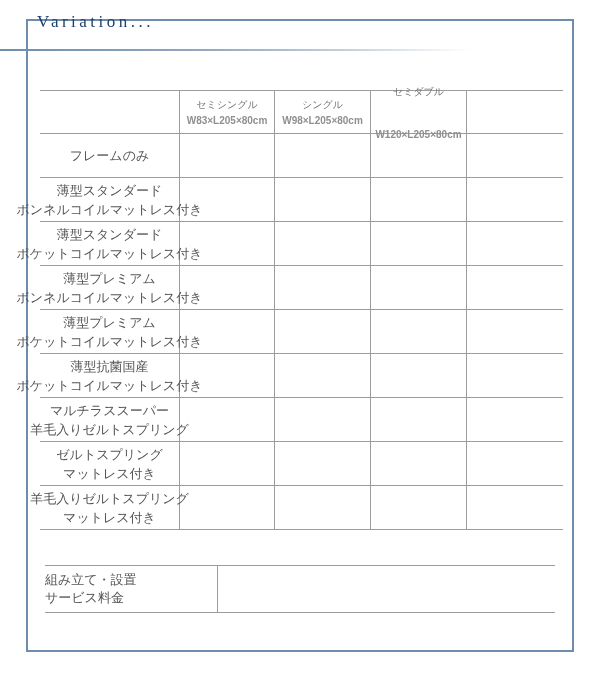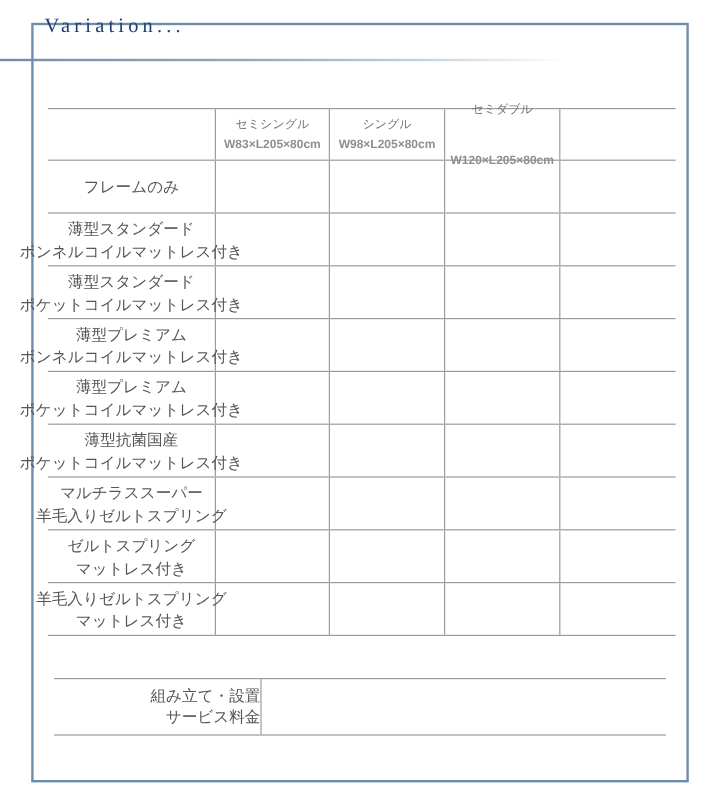--- a/index.html
+++ b/index.html
@@ -80,21 +80,21 @@
     border-bottom: 1px solid #9c9c9c;
     display: flex;
     color: #555555;
   }
   .service-label {
     width: 173px;
     box-sizing: border-box;
     border-right: 1px solid #9c9c9c;
     display: flex;
     flex-direction: column;
-    align-items: flex-end;
+    align-items: flex-start;
     justify-content: center;
     text-align: center;
     font-size: 13px;
   }
   .service-label div { line-height: 18px; white-space: nowrap; }
   .service-value { flex: 1; }
 </style>
 </head>
 <body>
 

